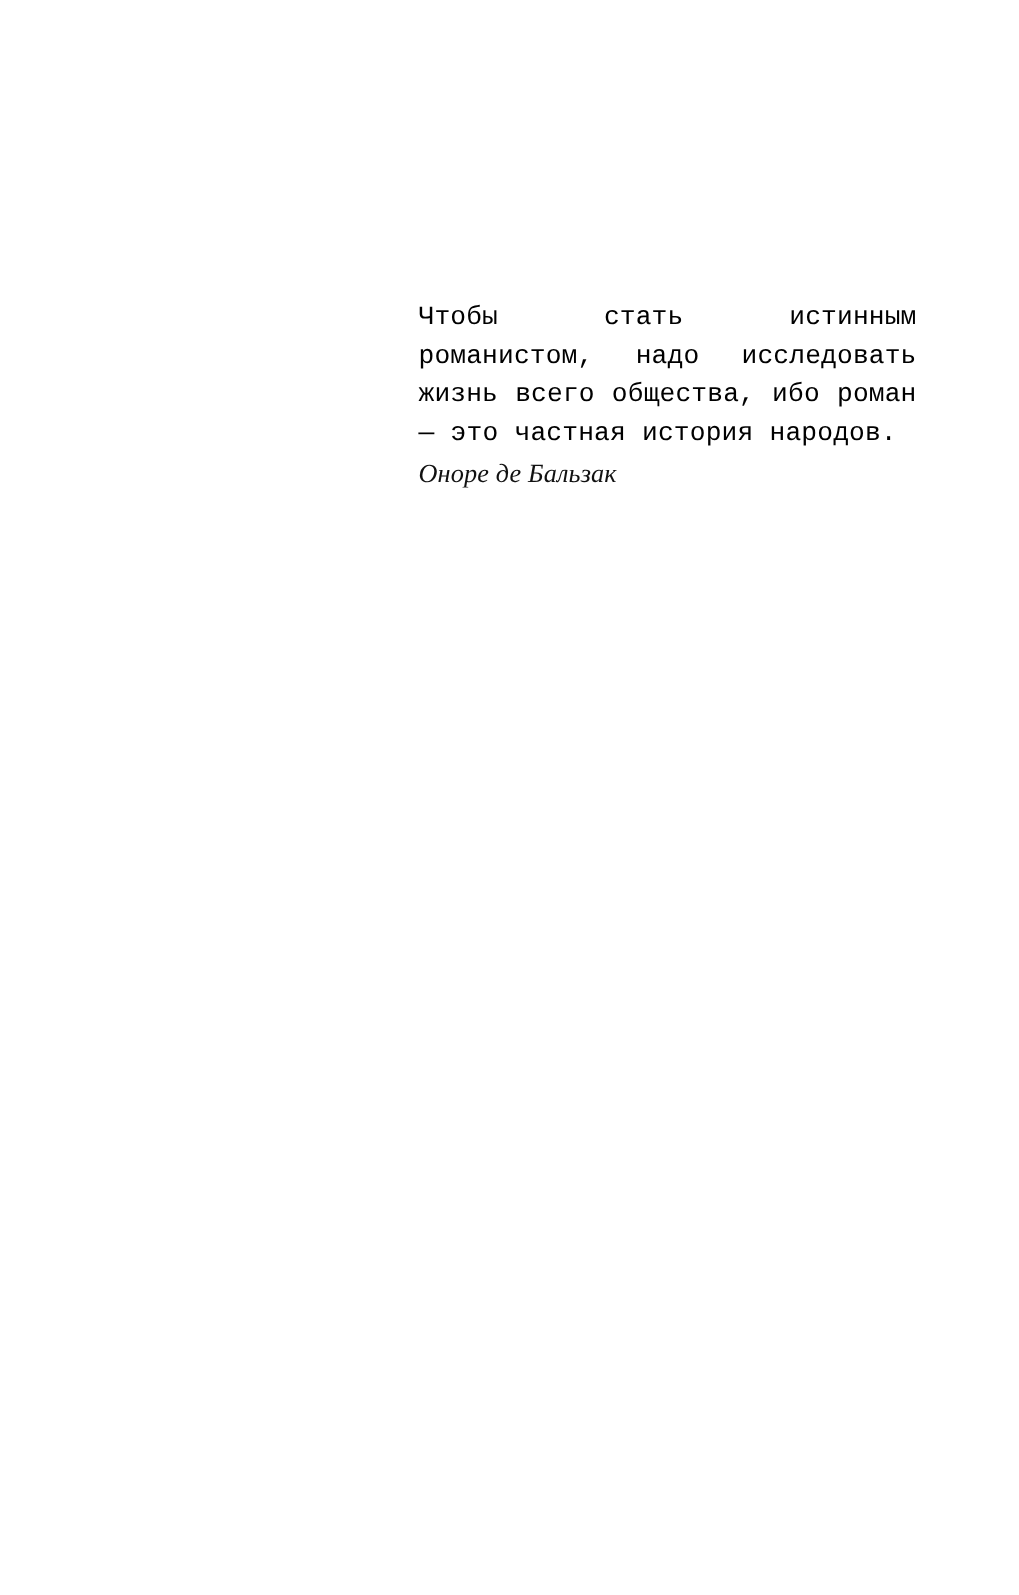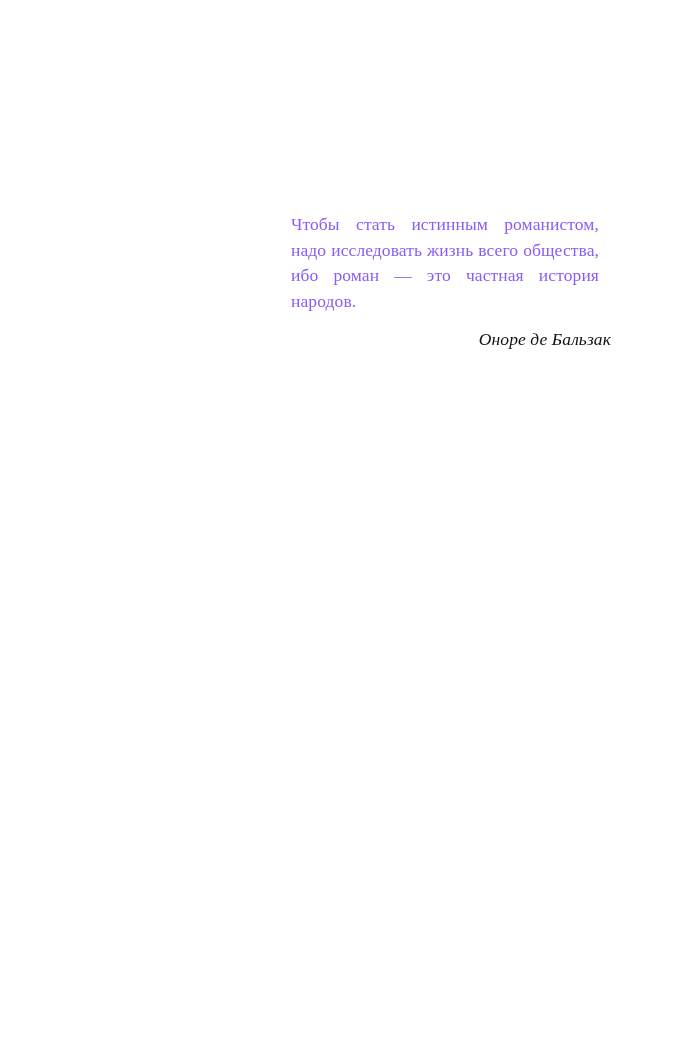--- a/index.html
+++ b/index.html
@@ -23,38 +23,37 @@
     height: 1063px;
     background: #ffffff;
   }
   .epigraph-block {
     position: absolute;
     left: 279px;
     top: 200px;
     width: 332px;
   }
   .epigraph-text {
-    font-family: Liberation Serif, serif;
+    font-family: Liberation Mono, monospace;
     font-size: 17.5px;
     line-height: 25.5px;
     text-align: justify;
     text-align-last: left;
-    color: #8b5cf6;
-    margin: 12px;
+    color: #000000;
+    margin: 0;
     letter-spacing: 0.1px;
     word-spacing: 0.2px;
     -webkit-hyphens: manual;
     hyphens: manual;
   }
   .epigraph-attribution {
     font-family: "Liberation Serif", serif;
     font-style: italic;
     font-size: 17.5px;
     line-height: 25.5px;
-    text-align: right;
     color: #111111;
     margin: 0;
     padding-top: 1px;
     letter-spacing: 0.1px;
   }
 </style>
 </head>
 <body>
 
 <div class="page">

